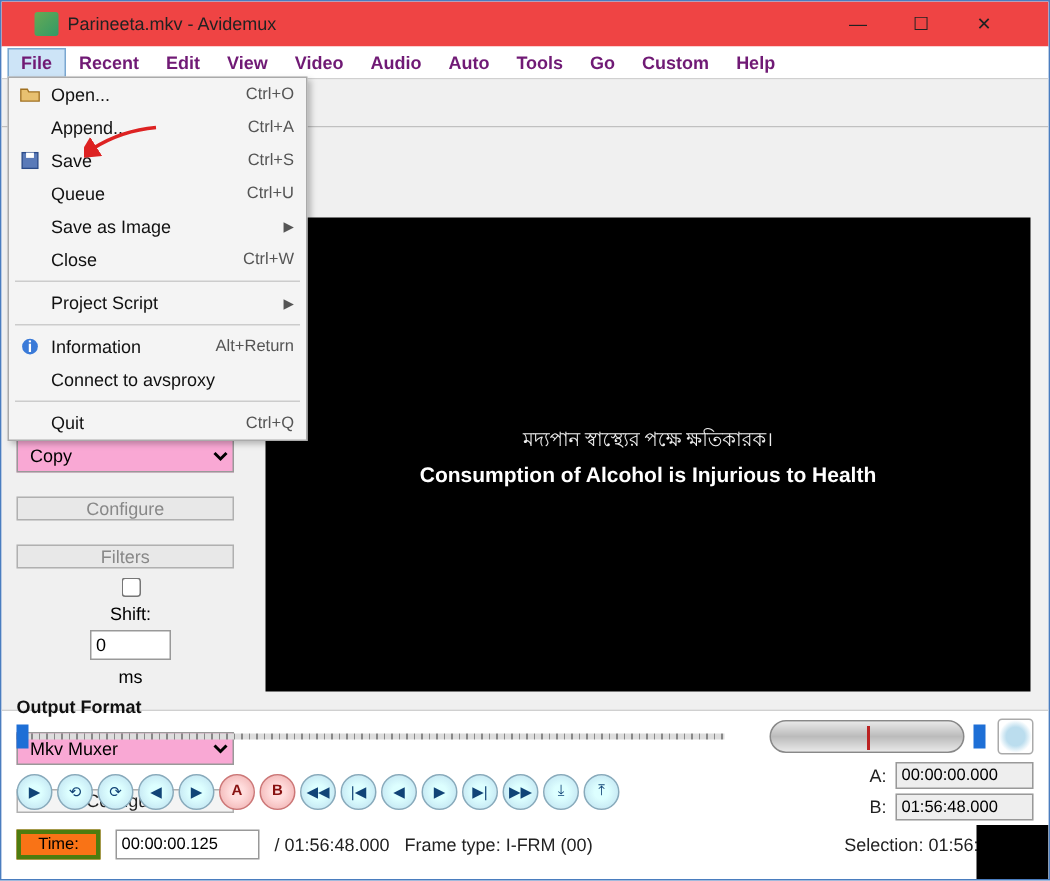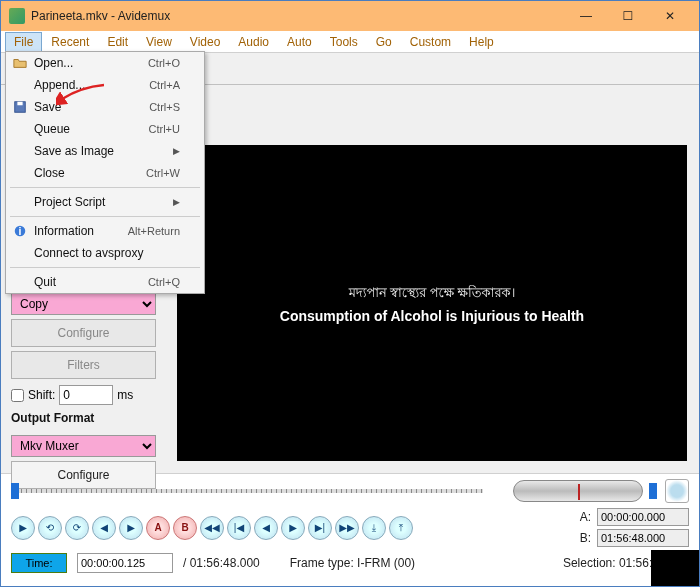--- a/index.html
+++ b/index.html
@@ -1,44 +1,44 @@
 <!DOCTYPE html>
 <html><head>
 <meta charset="utf-8">
 <style>
 * { margin: 0; padding: 0; box-sizing: border-box; font-family: "Segoe UI", Tahoma, sans-serif; font-size: 12px; }
 body { width: 700px; height: 587px; background: #fff; border: 1px solid #4a7dbf; position: relative; overflow: hidden; }
 
-.titlebar { height: 30px; background: #fdba74; display: flex; align-items: center; padding: 0 8px; }
+.titlebar { height: 30px; background: #ef4444; display: flex; align-items: center; padding: 0 22px; }
 .titlebar .icon { width: 16px; height: 16px; background: linear-gradient(135deg,#6a5,#396); border-radius: 2px; margin-right: 6px; }
 .titlebar .title { flex: 1; color: #222; font-size: 12px; }
 .titlebar .wbtn { width: 42px; height: 30px; display: flex; align-items: center; justify-content: center; color: #222; }
 
 .menubar { height: 22px; background: #fff; display: flex; align-items: center; padding: 0 4px; border-bottom: 1px solid #d0d0d0; }
-.menubar .mitem { padding: 3px 9px; color: #a16207; cursor: default; }
+.menubar .mitem { padding: 3px 9px; color: #701a75; cursor: default; font-weight: bold; }
 .menubar .mitem.active { background: #cde4f7; border: 1px solid #7aa7d0; padding: 2px 8px; }
 
 .filemenu { position: absolute; left: 4px; top: 50px; width: 200px; background: #f4f4f4; border: 1px solid #aaa; box-shadow: 2px 2px 4px rgba(0,0,0,.25); z-index: 100; }
-.filemenu .row { display: flex; align-items: center; height: 22px; padding: 0 24px 0 4px; }
+.filemenu .row { display: flex; align-items: center; height: 22px; padding: 0 8px 0 4px; }
 .filemenu .iconcol { width: 20px; display: flex; justify-content: center; }
 .filemenu .label { flex: 1; color: #111; padding-left: 4px; }
 .filemenu .shortcut { color: #555; font-size: 11px; }
 .filemenu .sep { height: 1px; background: #ccc; margin: 3px 4px; }
 .filemenu .arrow { color: #555; font-size: 9px; }
 
 .arrow-annot { position: absolute; left: 55px; top: 80px; z-index: 101; pointer-events: none; }
 
 .toolbar { height: 32px; background: #f0f0f0; border-bottom: 1px solid #c0c0c0; }
 
 .content { display: flex; height: 388px; background: #f0f0f0; }
 .sidebar { width: 172px; padding: 8px 10px; }
 .sidebar .group-label { font-weight: bold; color: #111; margin: 6px 0 10px; }
 .sidebar select { width: 145px; height: 22px; background: #f9a8d4; border: 1px solid #999; padding: 0 4px; }
-.sidebar button.cfg { width: 145px; height: 28px; margin-top: 4px; background: #e8e8e8; border: 1px solid #b0b0b0; color: #888; }
-.sidebar .shiftrow { display: flex; align-items: center; gap: 4px; margin-top: 6px; }
+.sidebar button.cfg { width: 145px; height: 16px; margin-top: 16px; background: #e8e8e8; border: 1px solid #b0b0b0; color: #888; }
+.sidebar .shiftrow { display: flex; align-items: center; gap: 4px; margin-top: 6px; flex-direction: column; }
 .sidebar .shiftrow input[type=checkbox] { width: 13px; height: 13px; }
 .sidebar .shiftrow input[type=text] { width: 54px; height: 20px; border: 1px solid #999; padding: 0 3px; text-align: left; }
 .sidebar .placeholder { height: 200px; }
 
 .video { flex: 1; background: #000; margin: 60px 12px 12px 4px; display: flex; flex-direction: column; align-items: center; justify-content: center; gap: 28px; color: #fff; }
 .video .block { text-align: center; }
 .video .bn { font-family: serif; font-size: 13px; margin-bottom: 4px; color: #eee; }
 .video .en { font-weight: bold; font-size: 14px; color: #fff; }
 
 .bottom { height: 116px; background: #fff; padding: 6px 10px 4px; border-top: 1px solid #d0d0d0; }
@@ -51,21 +51,21 @@
 .timeline .eyebtn { width: 24px; height: 24px; margin-left: 8px; border: 1px solid #aaa; background: radial-gradient(circle,#bde 40%,#fff 70%); border-radius: 3px; }
 
 .controls { display: flex; align-items: center; margin-top: 6px; gap: 3px; }
 .pbtn { width: 24px; height: 24px; border: 1px solid #8ab; border-radius: 12px; background: radial-gradient(circle,#dff 30%,#bde); display: flex; align-items: center; justify-content: center; color: #147; font-size: 10px; }
 .pbtn.red { border-color: #c77; background: radial-gradient(circle,#fdd 30%,#eaa); color: #811; font-weight: bold; }
 .controls .spacer { flex: 1; }
 .abrow { display: flex; align-items: center; gap: 6px; font-size: 11px; color: #222; }
 .abrow input { width: 92px; height: 18px; border: 1px solid #999; background: #eee; padding: 0 3px; font-size: 11px; }
 
 .statusrow { display: flex; align-items: center; margin-top: 6px; gap: 10px; font-size: 11px; color: #222; }
-.statusrow .timebtn { width: 56px; height: 20px; border: 1px solid #4d7c0f; background: #0ea5e9; font-size: 11px; }
+.statusrow .timebtn { width: 56px; height: 20px; border: 3px solid #4d7c0f; background: #f97316; font-size: 11px; }
 .statusrow input { width: 96px; height: 20px; border: 1px solid #999; padding: 0 3px; font-size: 11px; }
 .statusrow .spacer { flex: 1; }
 
 .blackbox { position: absolute; right: 0; bottom: 0; width: 48px; height: 36px; background: #000; }
 
 svg.mi { width: 14px; height: 14px; }
 </style>
 </head>
 <body>
 
@@ -236,19 +236,19 @@
         <span>B:</span>
         <input readonly="" value="01:56:48.000" style="">
       </div>
     </div>
   </div>
 
   <div class="statusrow">
     <button class="timebtn">Time:</button>
     <input value="00:00:00.125" style="">
     <span>/ 01:56:48.000</span>
-    <span style="margin-left:20px">Frame type:  I-FRM (00)</span>
+    <span style="">Frame type:  I-FRM (00)</span>
     <div class="spacer"></div>
     <span>Selection: 01:56:48.000</span>
   </div>
 </div>
 
 <div class="blackbox"></div>
 
 </body></html>

